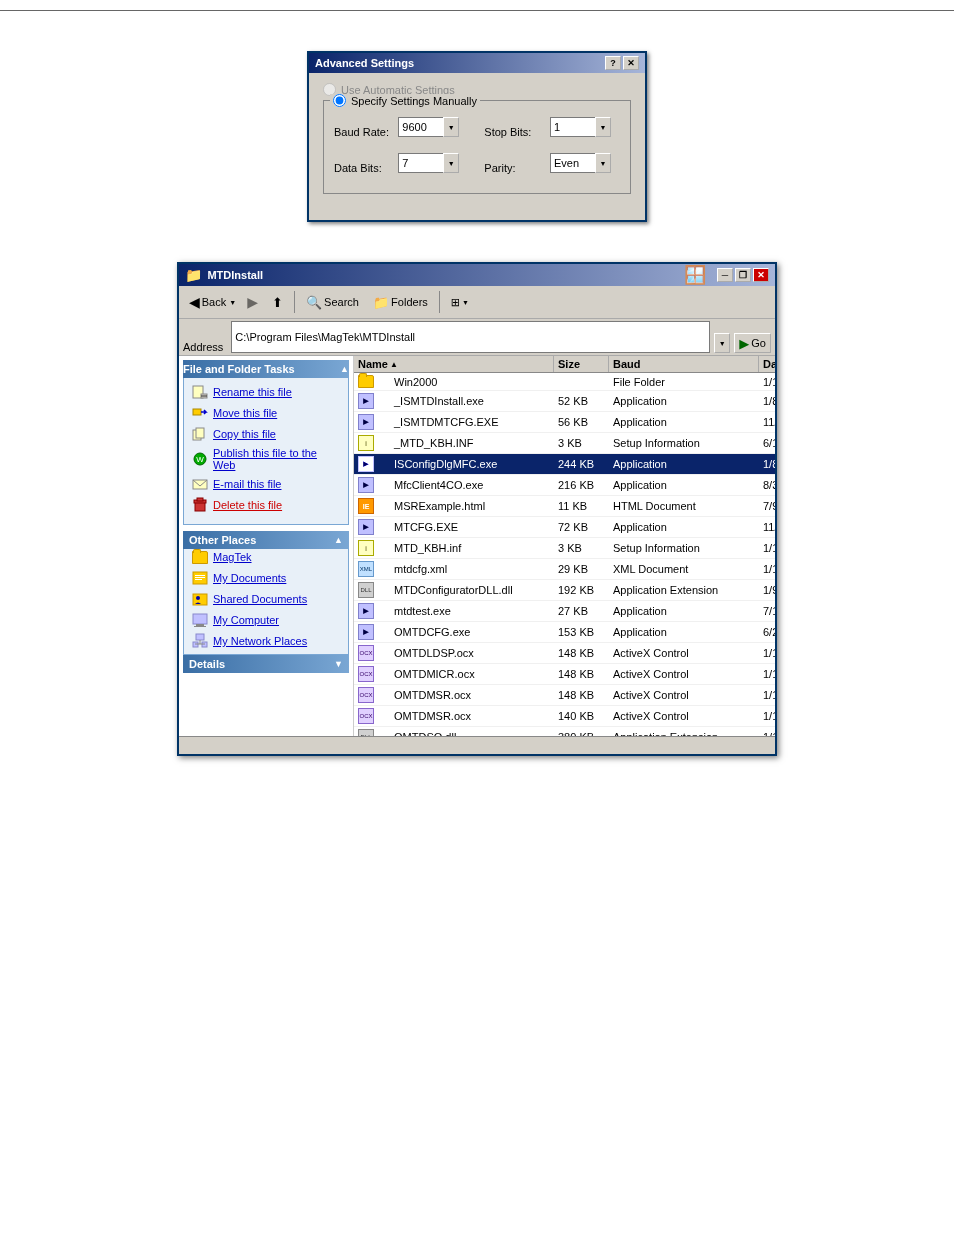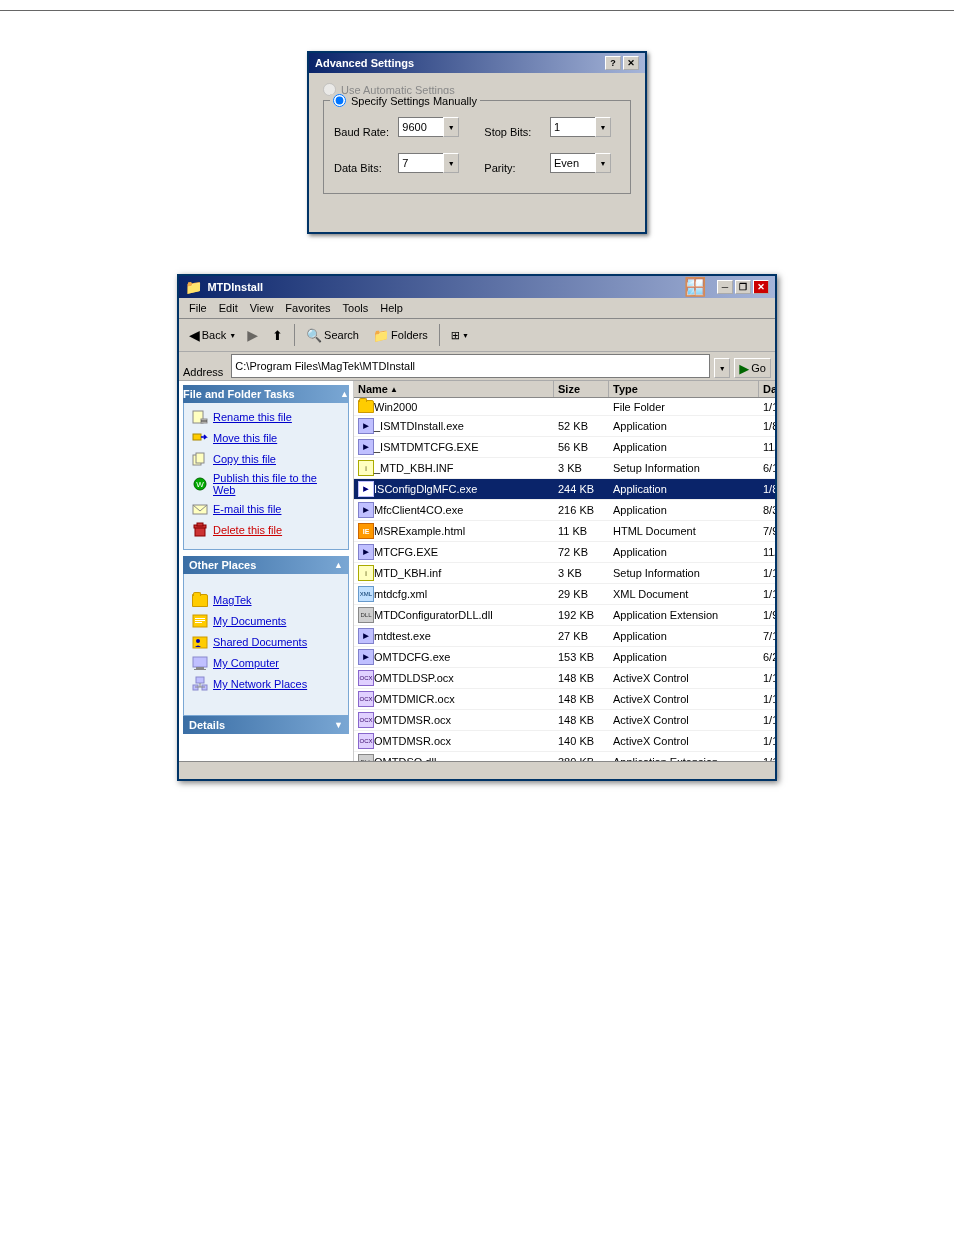--- a/index.html
+++ b/index.html
@@ -99,21 +99,21 @@
       font-size: 11px;
     }
 
     .dialog-radio-label {
       font-size: 11px;
     }
 
     .dialog-group-box {
       border: 1px solid #888;
       padding: 8px 10px 10px;
-      margin-bottom: 24px;
+      margin-bottom: 12px;
       position: relative;
     }
 
     .dialog-group-legend {
       position: absolute;
       top: -7px;
       left: 6px;
       background: #d4d0c8;
       padding: 0 3px;
       font-size: 11px;
@@ -282,21 +282,21 @@
     }
 
     .address-label {
       font-size: 11px;
       padding-right: 4px;
       color: #000;
     }
 
     .address-input {
       flex: 1;
-      height: 24px;
+      height: 32px;
       border: 1px solid #7a7a7a;
       font-size: 11px;
       padding: 1px 3px;
       background: #fff;
     }
 
     .address-go-btn {
       background: #d4d0c8;
       border: 1px outset #fff;
       height: 20px;
@@ -401,21 +401,21 @@
       display: flex;
       align-items: center;
       justify-content: space-between;
       cursor: pointer;
     }
 
     .places-panel-body {
       background: #e8f0f8;
       border: 1px solid #7aa7d4;
       border-top: none;
-      padding: 18px 8px;
+      padding: 0 8px;
     }
 
     .place-item {
       display: flex;
       align-items: center;
       gap: 5px;
       margin-bottom: 5px;
       cursor: pointer;
       color: #0000cc;
       text-decoration: underline;
@@ -480,21 +480,21 @@
       align-items: center;
       gap: 4px;
       white-space: nowrap;
       overflow: hidden;
       text-overflow: ellipsis;
     }
 
     .file-cell-name {
       display: flex;
       align-items: center;
-      gap: 0;
+      gap: 20px;
     }
 
     
     .icon-folder {
       width: 16px;
       height: 13px;
       background: #ffcc00;
       border: 1px solid #cc9900;
       border-radius: 0 2px 0 0;
       position: relative;
@@ -681,28 +681,20 @@
         </div>
         <div style="display:flex; align-items:center; gap:2px; position:relative;">
 
           <span style="font-size:18px; margin-right:8px;">🪟</span>
           <div class="explorer-titlebar-btn">─</div>
           <div class="explorer-titlebar-btn">❐</div>
           <div class="explorer-titlebar-btn close-btn">✕</div>
         </div>
       </div>
 
-      <div class="explorer-menubar">
-        <div class="menu-item">File</div>
-        <div class="menu-item">Edit</div>
-        <div class="menu-item">View</div>
-        <div class="menu-item">Favorites</div>
-        <div class="menu-item">Tools</div>
-        <div class="menu-item">Help</div>
-      </div>
 
       <div class="explorer-toolbar">
 
         <div class="toolbar-btn" style="padding-right:2px;">
           <span style="font-size:14px;">◀</span>
           <span>Back</span>
           <span style="font-size:7px; margin-left:1px;">▼</span>
         </div>
 
         <div class="toolbar-btn" style="opacity:0.5;">
@@ -880,21 +872,21 @@
 
           <div class="file-list-header">
             <div class="file-col-header">
               <span>Name</span>
               <span style="font-size:8px;">▲</span>
             </div>
             <div class="file-col-header">
               <span>Size</span>
             </div>
             <div class="file-col-header">
-              <span>Type</span>
+              <span>Baud</span>
             </div>
             <div class="file-col-header">
               <span>Date Modified</span>
             </div>
           </div>
 
           <div id="file-list-rows">
               <div class="file-row">
     <div class="file-cell file-cell-name">
       <div class="icon-folder"></div>

